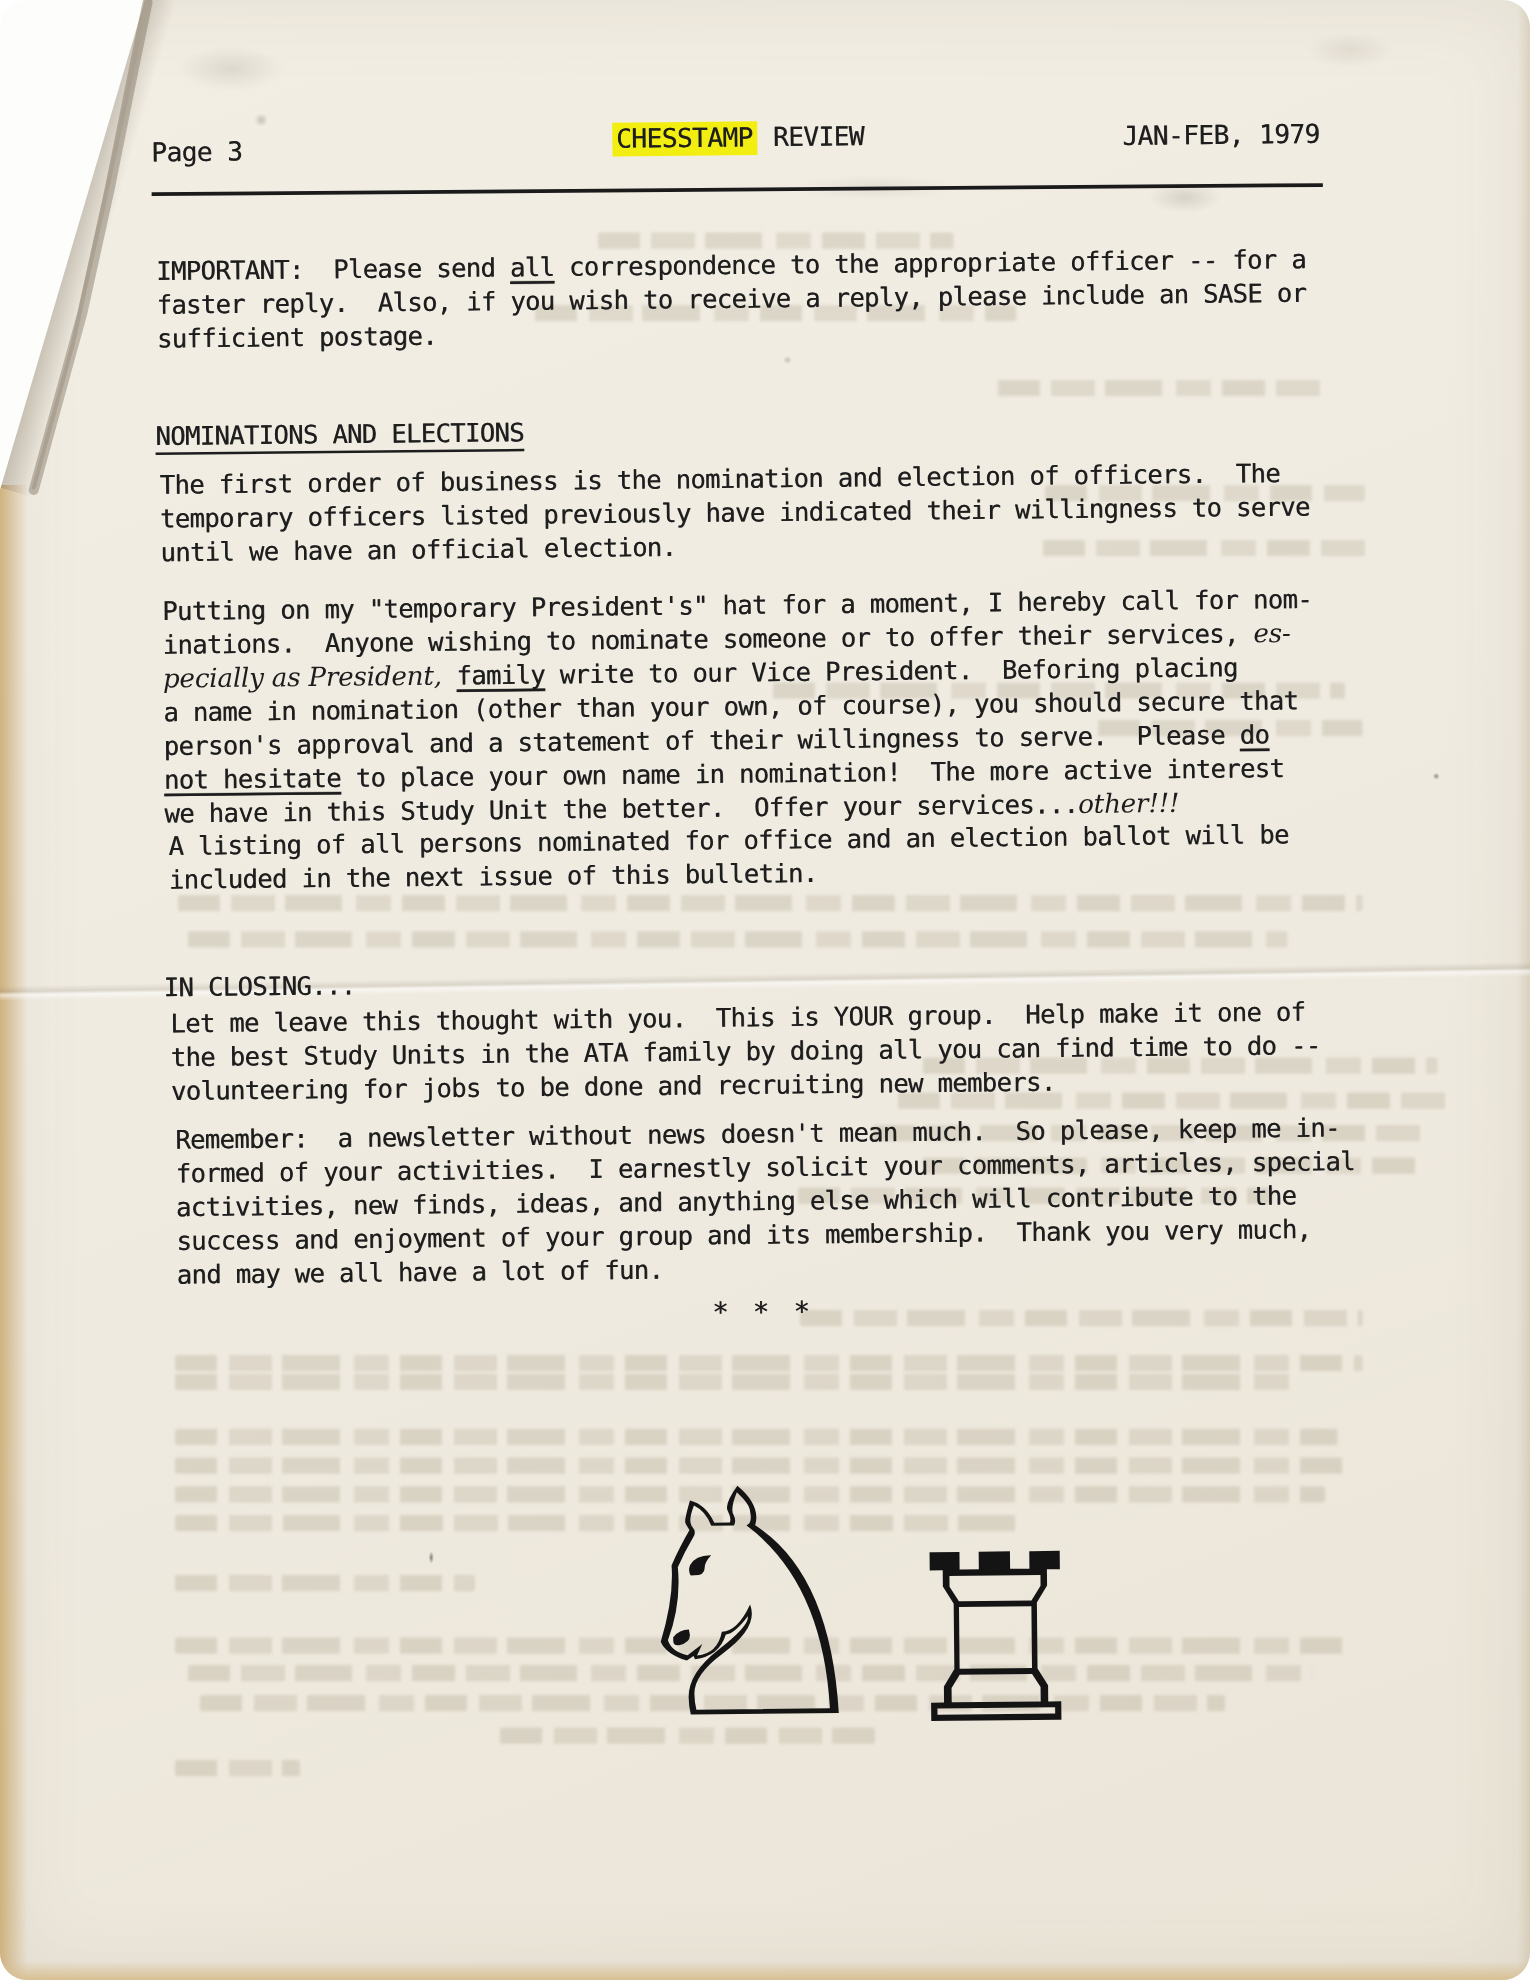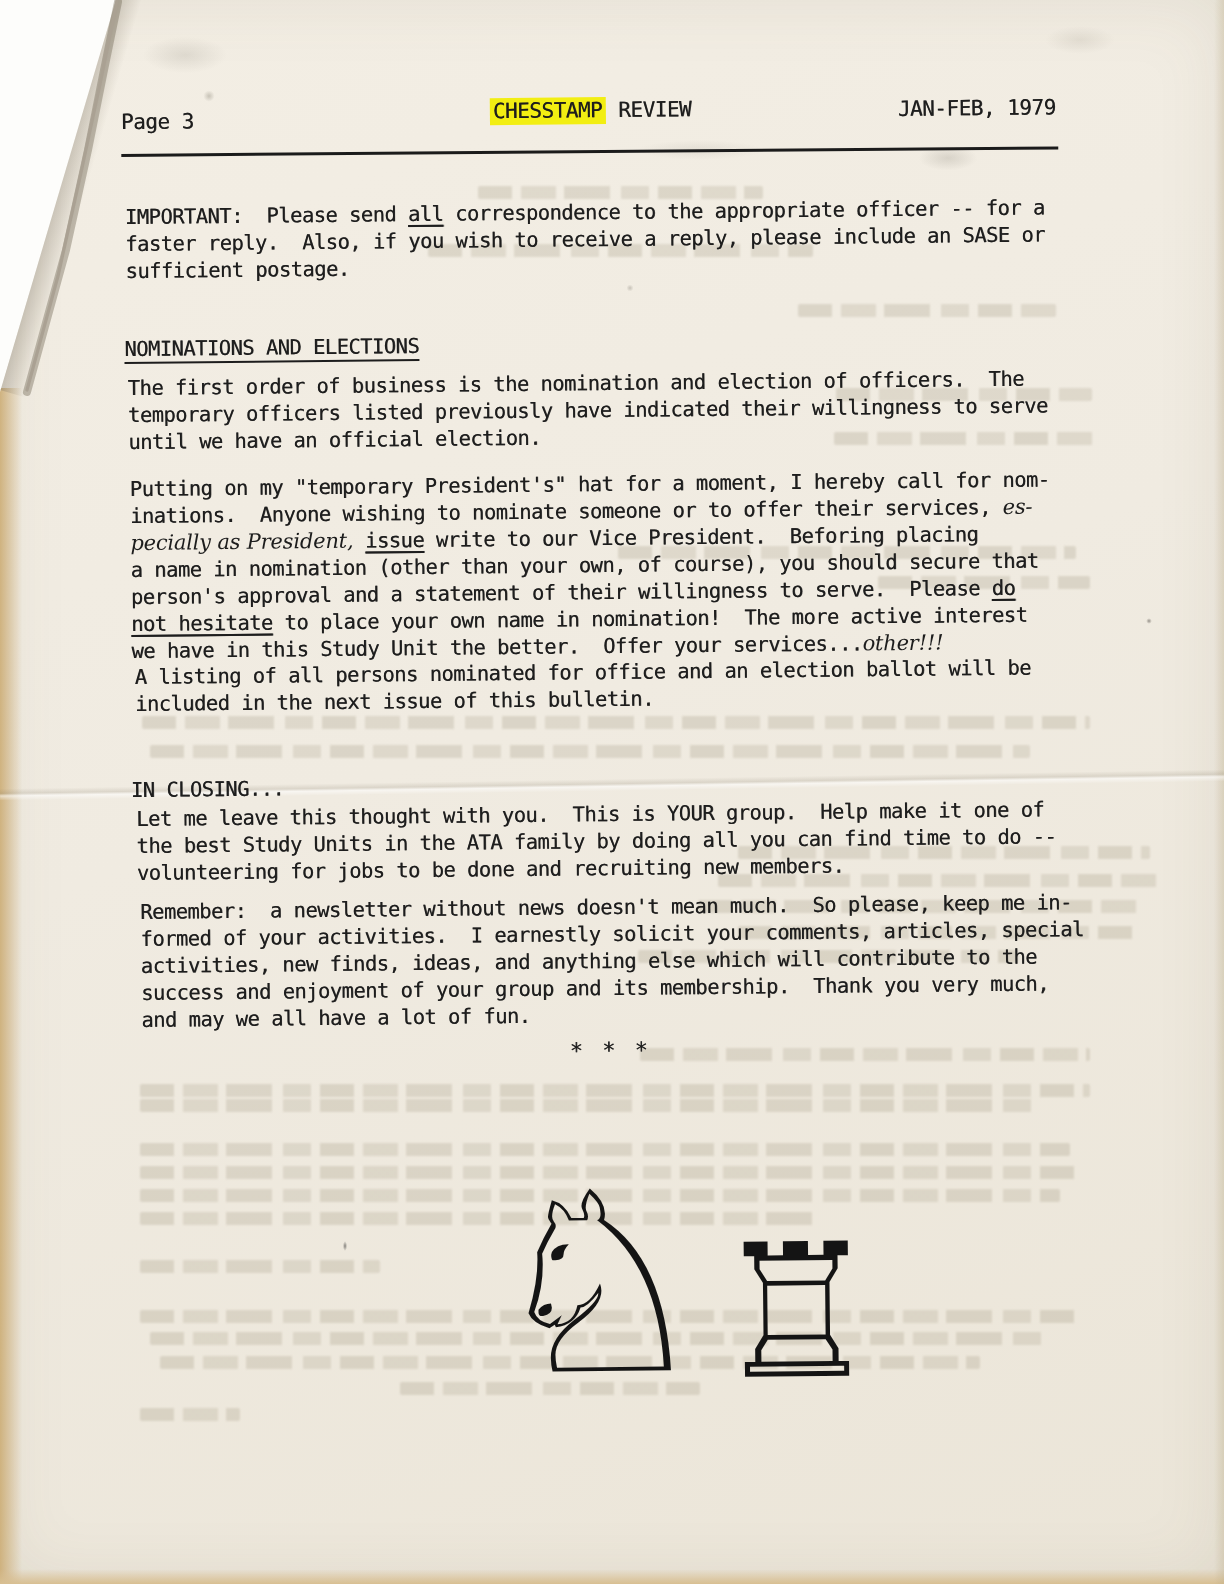--- a/index.html
+++ b/index.html
@@ -1,18 +1,18 @@
 <!DOCTYPE html>
 <html><head>
 <meta charset="utf-8">
 <title>CHESSTAMP REVIEW</title>
 <style>
   html,body{margin:0;padding:0;background:#ffffff;}
   .page{position:relative;width:1224px;height:1584px;overflow:hidden;background:#fdfdfb;
-        font-family:"DejaVu Sans Mono",monospace;}
+        font-family:"DejaVu Sans Mono",monospace;border-radius:22px;}
   
   .paper{position:absolute;inset:0;
          background:linear-gradient(160deg,#f3eee4 0%,#f0ebe1 45%,#ebe5d8 100%);
          clip-path:polygon(116px 0,100% 0,100% 100%,0 100%,0 392px);
          box-shadow:inset 0 0 70px rgba(95,85,62,.10);}
   .edge-left{position:absolute;left:0;top:388px;bottom:0;width:22px;
              background:linear-gradient(90deg,rgba(203,170,112,.85),rgba(203,170,112,0));}
   .edge-bottom{position:absolute;left:0;right:0;bottom:0;height:15px;
                background:linear-gradient(0deg,#d8bf92,rgba(216,191,146,0));}
   .edge-right{position:absolute;right:0;top:0;bottom:0;width:10px;
@@ -118,21 +118,21 @@
 sufficient postage.</span></p>
 
       <h2 class="tw hd" style="left:129px;top:331px"><span>NOMINATIONS AND ELECTIONS</span></h2>
 
       <p class="tw" style="left:132px;top:370px">The first order of business is the nomination and election of officers.  The
 temporary officers listed previously have indicated their willingness to serve
 until we have an official election.</p>
 
       <p class="tw" style="left:133px;top:471px"><span>Putting on my "temporary President's" hat for a moment, I hereby call for nom-
 inations.  Anyone wishing to nominate someone or to offer their services, </span><span class="it">es-
-pecially as President,</span><span> </span><span class="u">issue</span><span> write to our Vice President.  Beforing placing
+pecially as President,</span><span> </span><span class="u">family</span><span> write to our Vice President.  Beforing placing
 a name in nomination (other than your own, of course), you should secure that
 person's approval and a statement of their willingness to serve.  Please </span><span class="u">do
 not hesitate</span><span> to place your own name in nomination!  The more active interest
 we have in this Study Unit the better.  Offer your services...</span><span class="it">other!!!</span></p>
 
       <p class="tw" style="left:136px;top:659px">A listing of all persons nominated for office and an election ballot will be
 included in the next issue of this bulletin.</p>
 
       <h2 class="tw" style="left:131px;top:772px">IN CLOSING...</h2>
 

